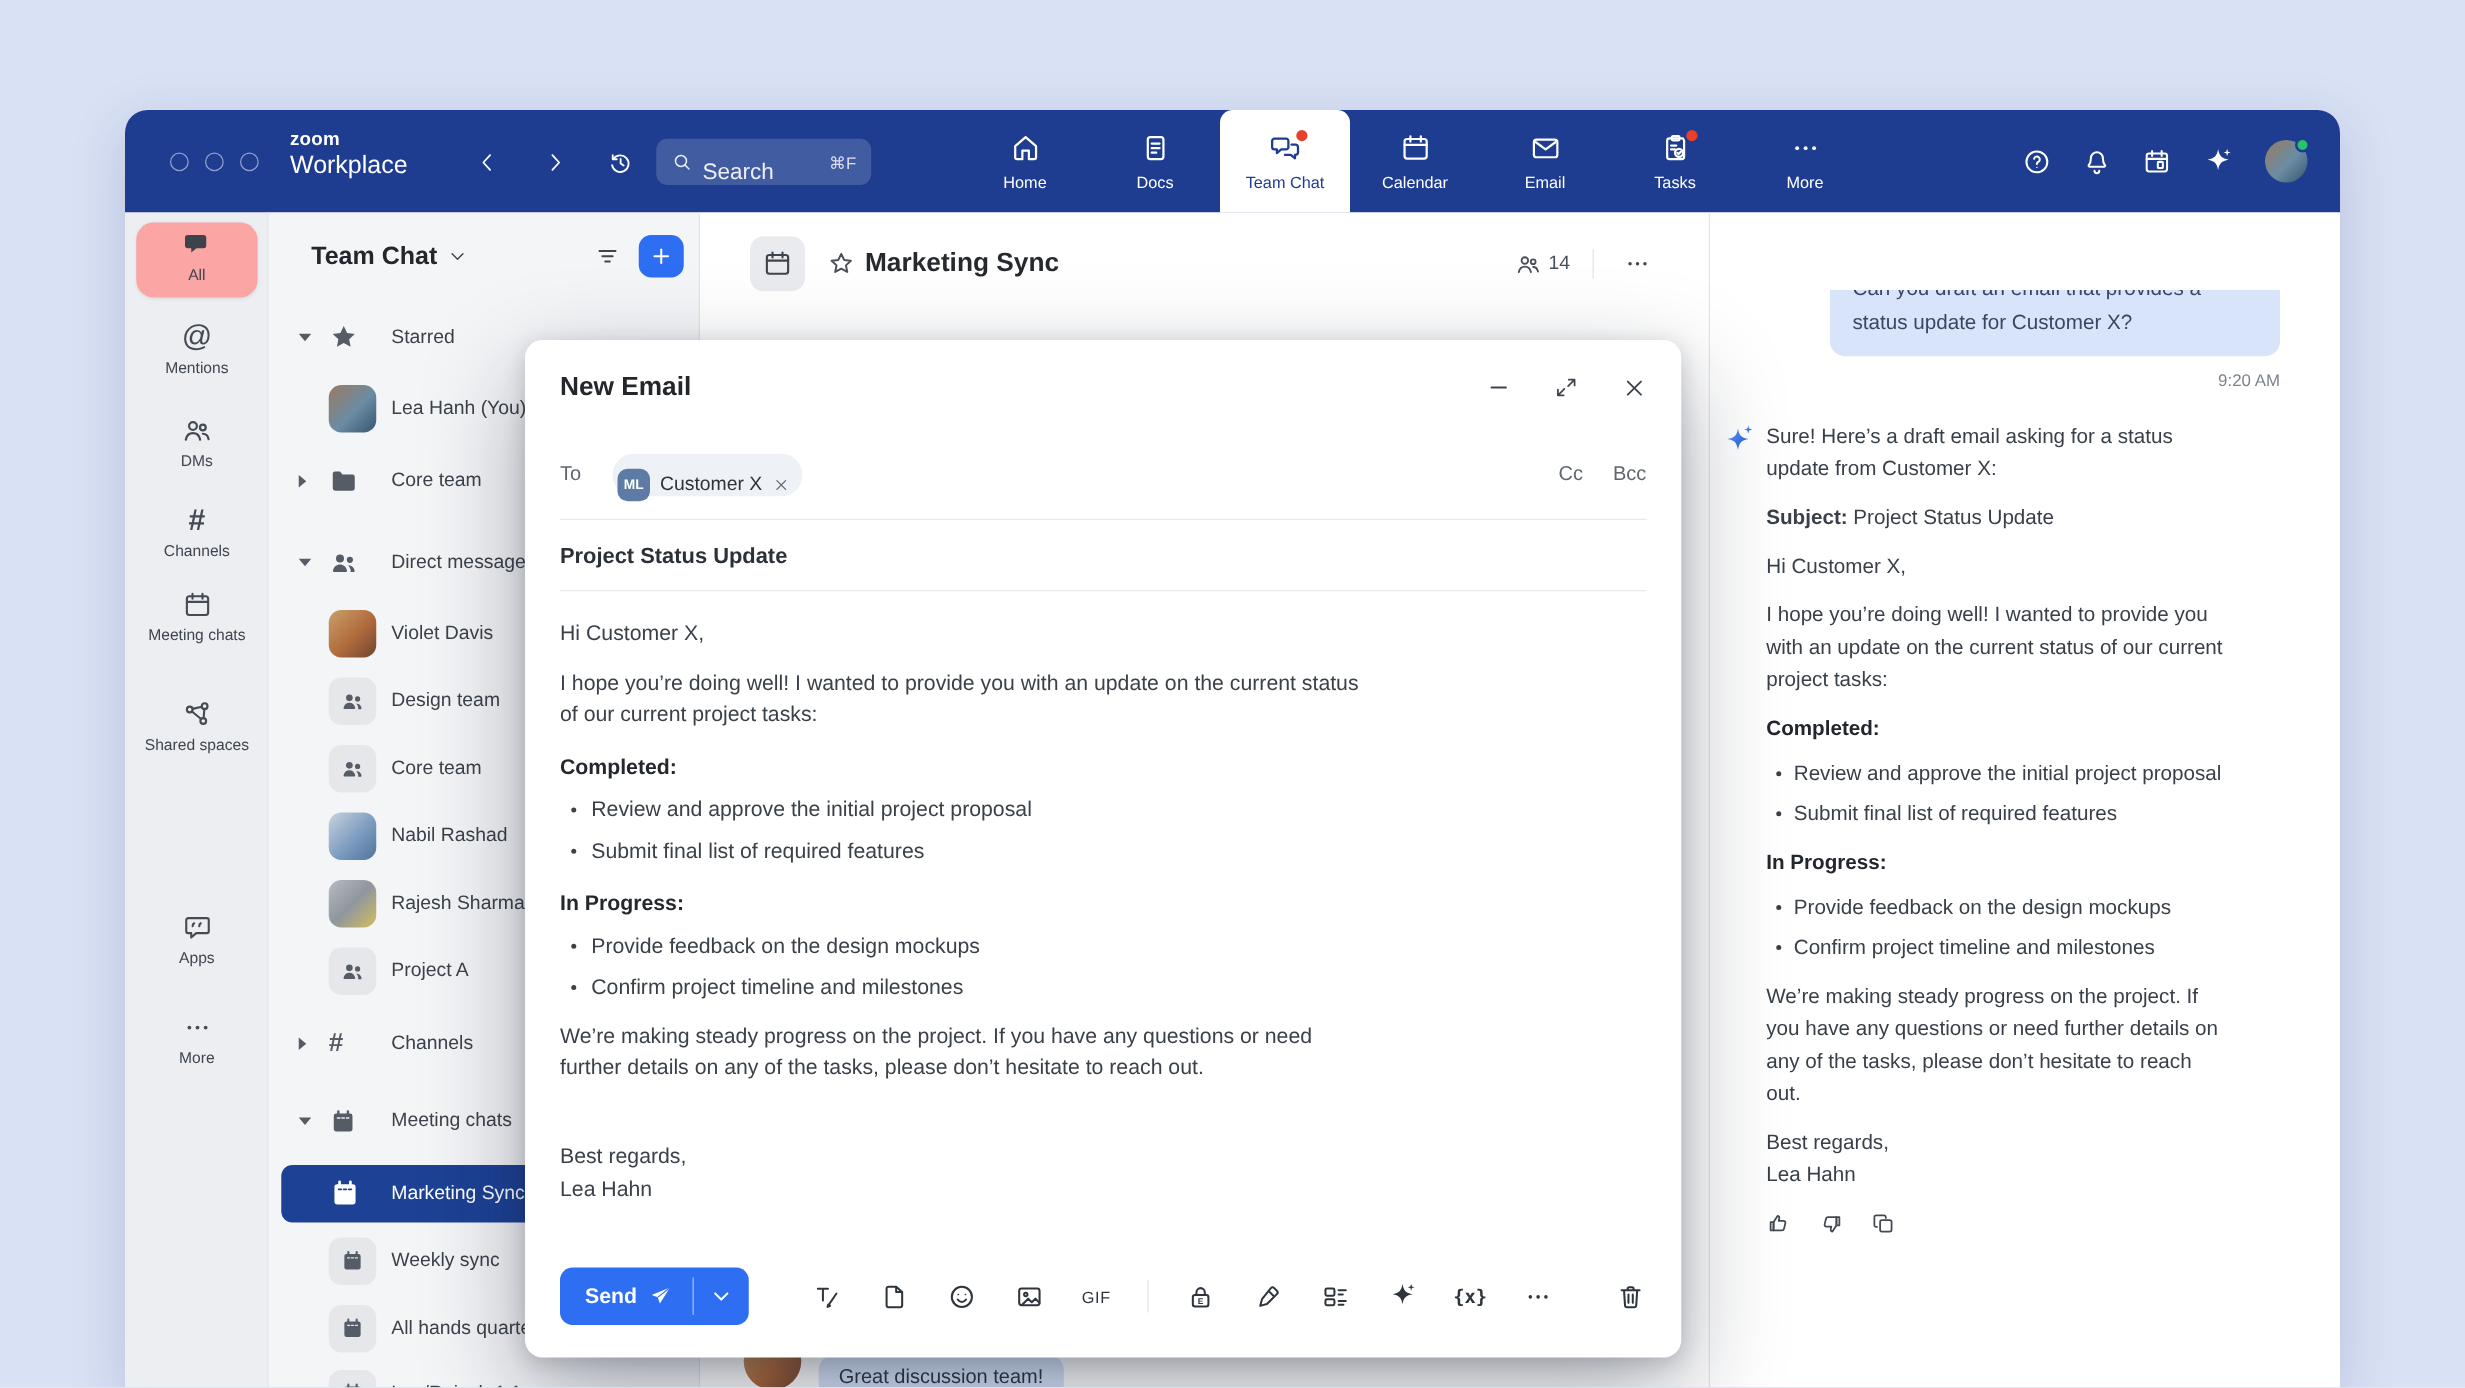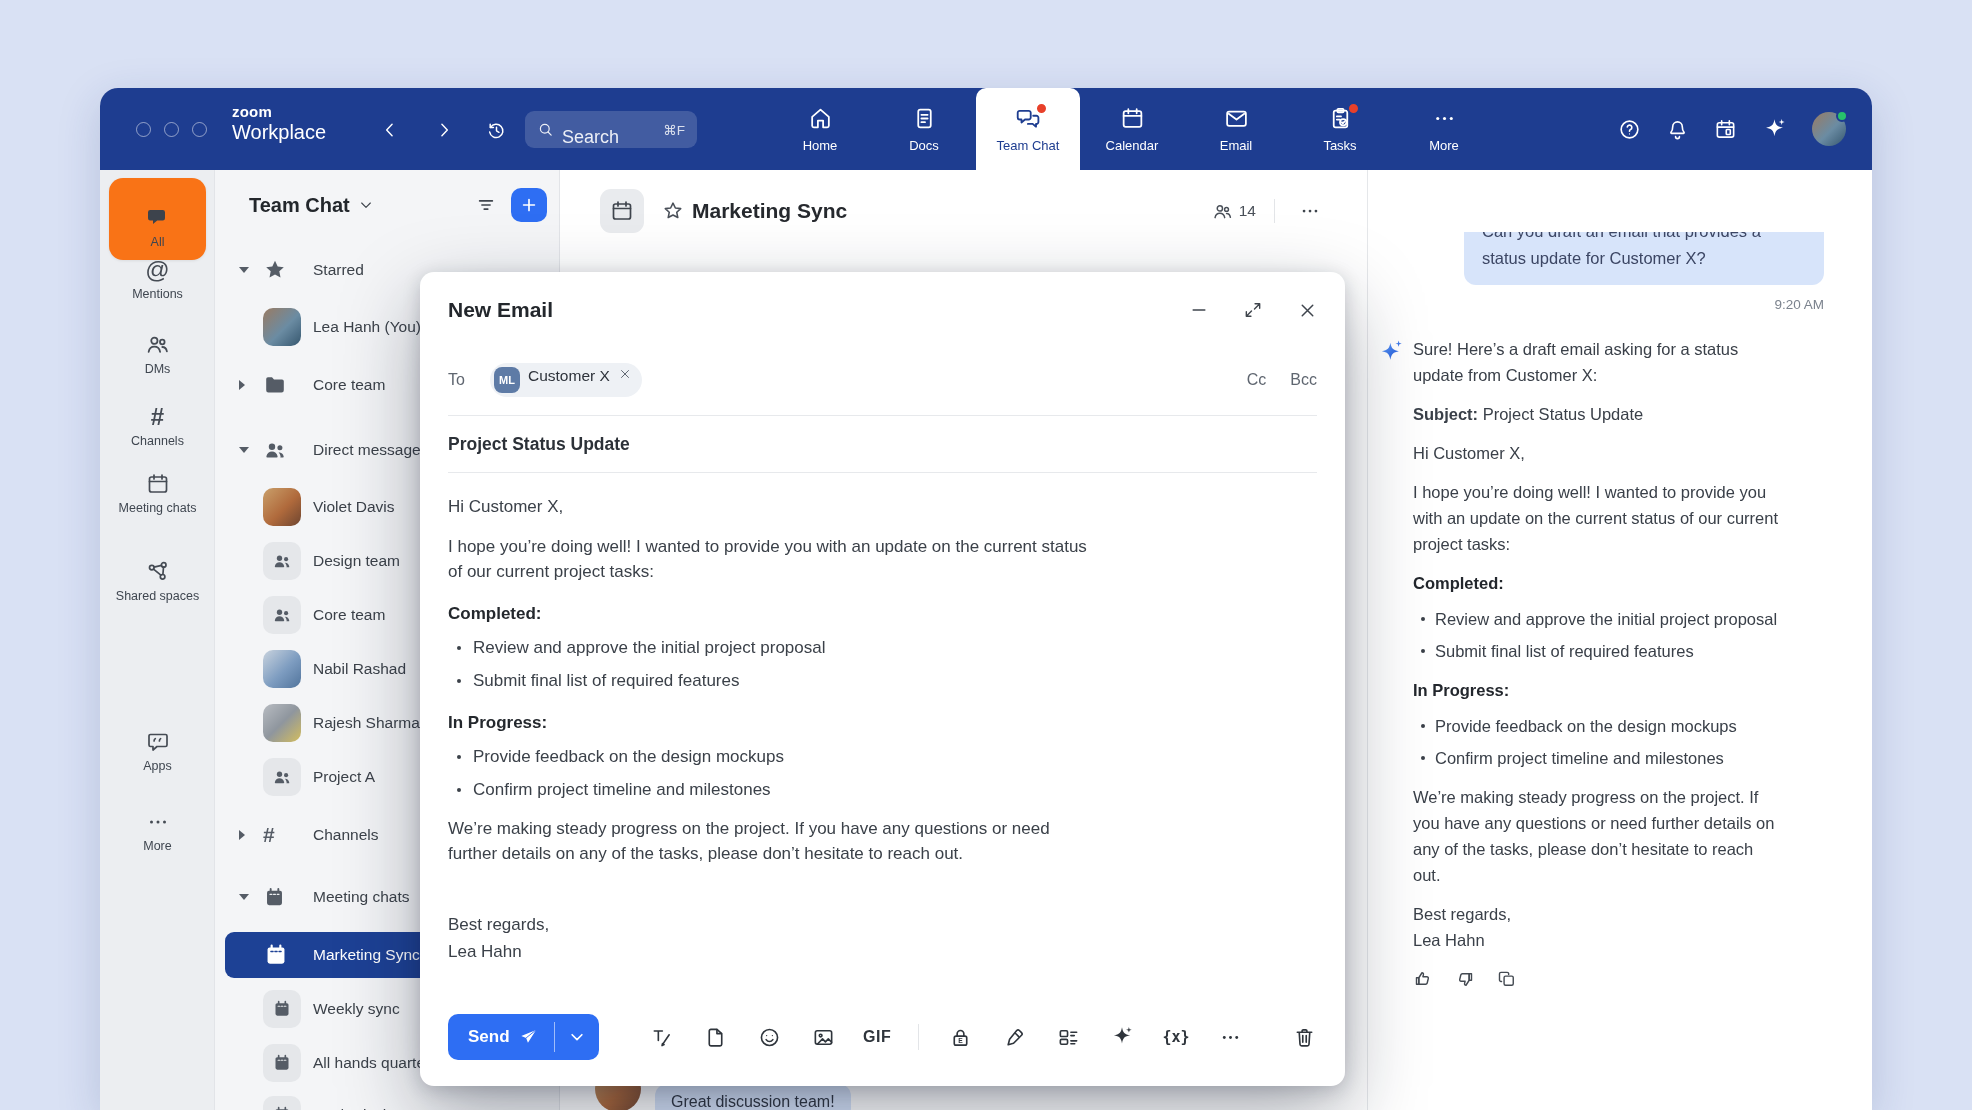--- a/index.html
+++ b/index.html
@@ -33,21 +33,21 @@
   .badge.on-white{border:2px solid #fff;width:13px;height:13px;}
   .nav-right{position:absolute;right:26px;top:0;height:82px;display:flex;align-items:center;gap:25px;color:#fff;}
   .nav-right .navic{cursor:pointer;}
   .avatar{width:34px;height:34px;border-radius:50%;position:relative;cursor:pointer;}
   .presence{position:absolute;top:-2px;right:-2px;width:12px;height:12px;border-radius:50%;background:#27c26b;border:2px solid #1e3d90;}
 
   
   .rail{position:absolute;left:0;top:82px;width:115px;bottom:0;background:#eceef1;border-right:1px solid #e2e4e8;}
   .ritem{position:absolute;left:0;width:115px;display:flex;flex-direction:column;align-items:center;gap:5px;color:#454b54;cursor:pointer;}
   .ritem .rlab{font-size:12.5px;text-align:center;line-height:1.25;width:92px;color:#3f4650;}
-  .ritem.active{left:9px;width:97px;background:#f97316;border-radius:14px;padding:28px 0 9px;box-shadow:0 1px 3px rgba(0,0,0,.08);}
+  .ritem.active{left:9px;width:97px;background:#fca5a5;border-radius:14px;padding:6px 0 9px;box-shadow:0 1px 3px rgba(0,0,0,.08);}
   .rtxt{font-size:24px;font-weight:500;line-height:24px;height:24px;}
 
   
   .clist{position:absolute;left:115px;top:82px;width:345px;bottom:0;background:#f4f5f7;border-right:1px solid #e2e4e8;}
   .clhead{position:absolute;left:0;top:18px;width:100%;display:flex;align-items:center;padding:0 12px 0 34px;gap:8px;}
   .cltitle{font-size:20px;font-weight:700;color:#23272c;}
   .clhead .spacer{flex:1;}
   .tool{width:34px;height:34px;display:flex;align-items:center;justify-content:center;color:#3f454d;cursor:pointer;}
   .newbtn{width:36px;height:34px;background:#2e6ef3;color:#fff;border-radius:10px;display:flex;align-items:center;justify-content:center;cursor:pointer;}
   .crow{position:absolute;left:10px;width:330px;height:46px;border-radius:9px;display:flex;align-items:center;padding:0 6px 0 14px;cursor:pointer;color:#3c424a;}
@@ -80,21 +80,21 @@
   .bgbubble{position:absolute;left:95px;top:914px;background:#d7e4fa;border-radius:12px;padding:9px 16px;font-size:16px;color:#303744;}
 
   
   .modal{position:absolute;left:320px;top:184px;width:925px;height:814px;background:#fff;border-radius:14px;
          box-shadow:0 30px 80px rgba(15,23,42,.35),0 4px 18px rgba(15,23,42,.18);z-index:30;}
   .mwtitle{position:absolute;left:28px;top:26px;font-size:21px;font-weight:700;color:#23272c;}
   .mwctl{position:absolute;right:24px;top:24px;display:flex;gap:26px;color:#3f454d;}
   .mwctl .wbtn{width:28px;height:28px;display:flex;align-items:center;justify-content:center;cursor:pointer;}
   .torow{position:absolute;left:28px;top:88px;right:28px;height:40px;display:flex;align-items:center;}
   .tolab{font-size:16px;color:#5f6670;width:42px;}
-  .chip{display:flex;gap:8px;background:#eef1f5;border-radius:17px;height:34px;padding:4px 10px 4px 4px;cursor:pointer;}
+  .chip{display:flex;align-items:center;gap:8px;background:#eef1f5;border-radius:17px;height:34px;padding:20px 10px 4px 4px;cursor:pointer;}
   .chip .init{width:26px;height:26px;border-radius:8px;color:#fff;font-size:11px;font-weight:700;display:flex;align-items:center;justify-content:center;}
   .chip .cname{font-size:15.5px;color:#2e333b;}
   .chip .cx{color:#5f6670;cursor:pointer;display:flex;}
   .ccbcc{margin-left:auto;display:flex;gap:24px;font-size:16px;color:#5f6670;}
   .ccbcc span{cursor:pointer;}
   .hr{position:absolute;left:28px;right:28px;height:1px;background:#e7e9ec;}
   .subjrow{position:absolute;left:28px;top:144px;right:28px;height:56px;display:flex;align-items:center;
            font-size:17.5px;font-weight:600;color:#2c3138;}
   .ebody{position:absolute;left:28px;top:222px;width:640px;font-size:17px;line-height:25px;color:#3b4149;}
   .ebody p{margin:0 0 15px;}
@@ -103,21 +103,21 @@
   .eli::before{content:"";position:absolute;left:9px;top:11px;width:4px;height:4px;border-radius:50%;background:#3b4149;}
   .esig{margin-top:46px !important;margin-bottom:2px !important;}
   .toolbar{position:absolute;left:28px;right:28px;top:740px;height:50px;display:flex;align-items:center;}
   .sendgrp{display:flex;height:46px;border-radius:10px;overflow:hidden;background:#2e6ef3;color:#fff;cursor:pointer;}
   .sendmain{display:flex;align-items:center;gap:9px;padding:0 16px 0 20px;font-size:17px;font-weight:600;}
   .sendsep{width:1.5px;background:rgba(255,255,255,.55);margin:8px 0;}
   .senddd{width:44px;display:flex;align-items:center;justify-content:center;}
   .tb{width:26px;height:26px;display:flex;align-items:center;justify-content:center;color:#2f353c;cursor:pointer;margin-left:28px;}
   .tb.first{margin-left:49px;}
   .tbdiv{width:1px;height:26px;background:#e3e5e8;margin-left:28px;}
-  .giftxt{font-size:16px;font-weight:700;letter-spacing:.5px;}
+  .giftxt{font-size:13px;font-weight:400;letter-spacing:.5px;}
   .vartxt{font-size:15px;font-weight:600;font-family:"DejaVu Sans Mono",monospace;}
   .trash{margin-left:auto;}
 
   
   .ai{position:absolute;right:0;top:82px;width:505px;bottom:0;background:#fff;border-left:1px solid #e5e7ea;}
   .aihead{position:absolute;left:0;top:0;width:100%;height:62px;background:#fff;z-index:5;display:flex;align-items:center;padding:0 44px 0 28px;border-bottom:1px solid #eef0f3;}
   .aititle{flex:1;text-align:center;font-size:17px;font-weight:700;color:#23272c;}
   .aibtn{width:28px;height:28px;display:flex;align-items:center;justify-content:center;color:#3f454d;cursor:pointer;}
   .aibody{position:absolute;left:0;top:62px;right:0;bottom:0;overflow:hidden;padding:0 48px 0 45px;}
   .ubbl{margin:-27px 0 0 auto;max-width:360px;background:#d7e4fa;border-radius:12px;padding:13px 18px;

